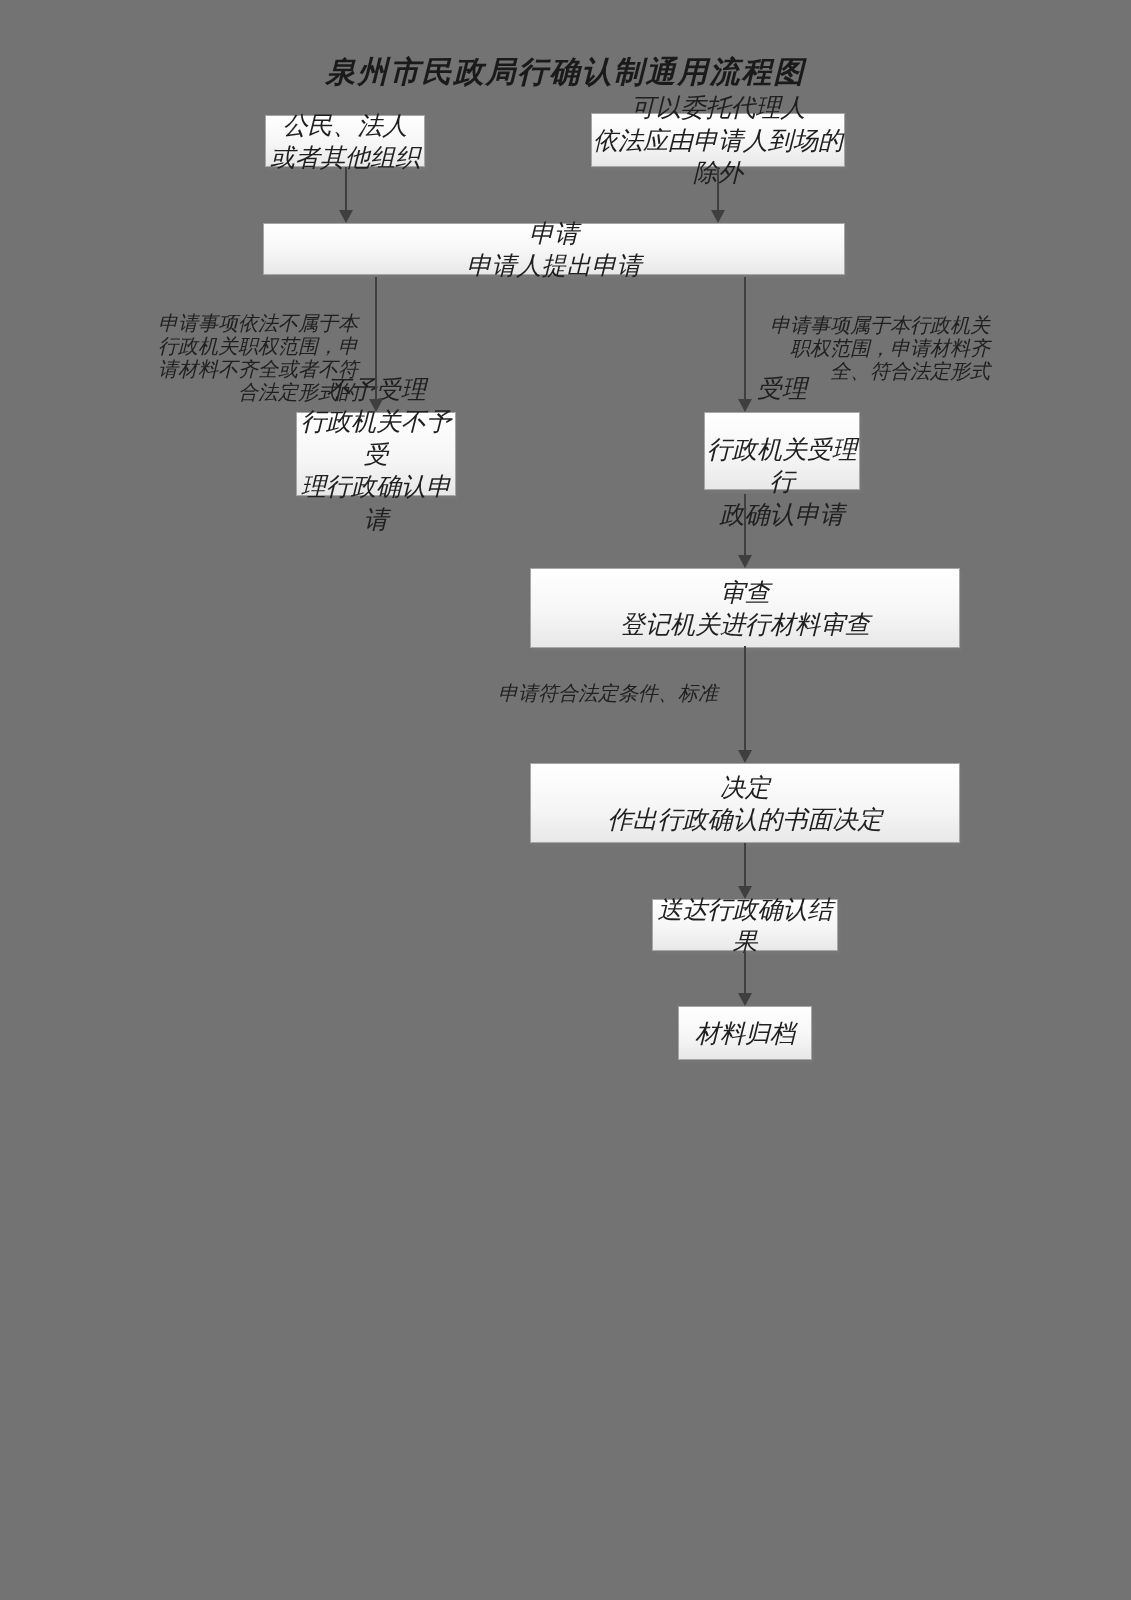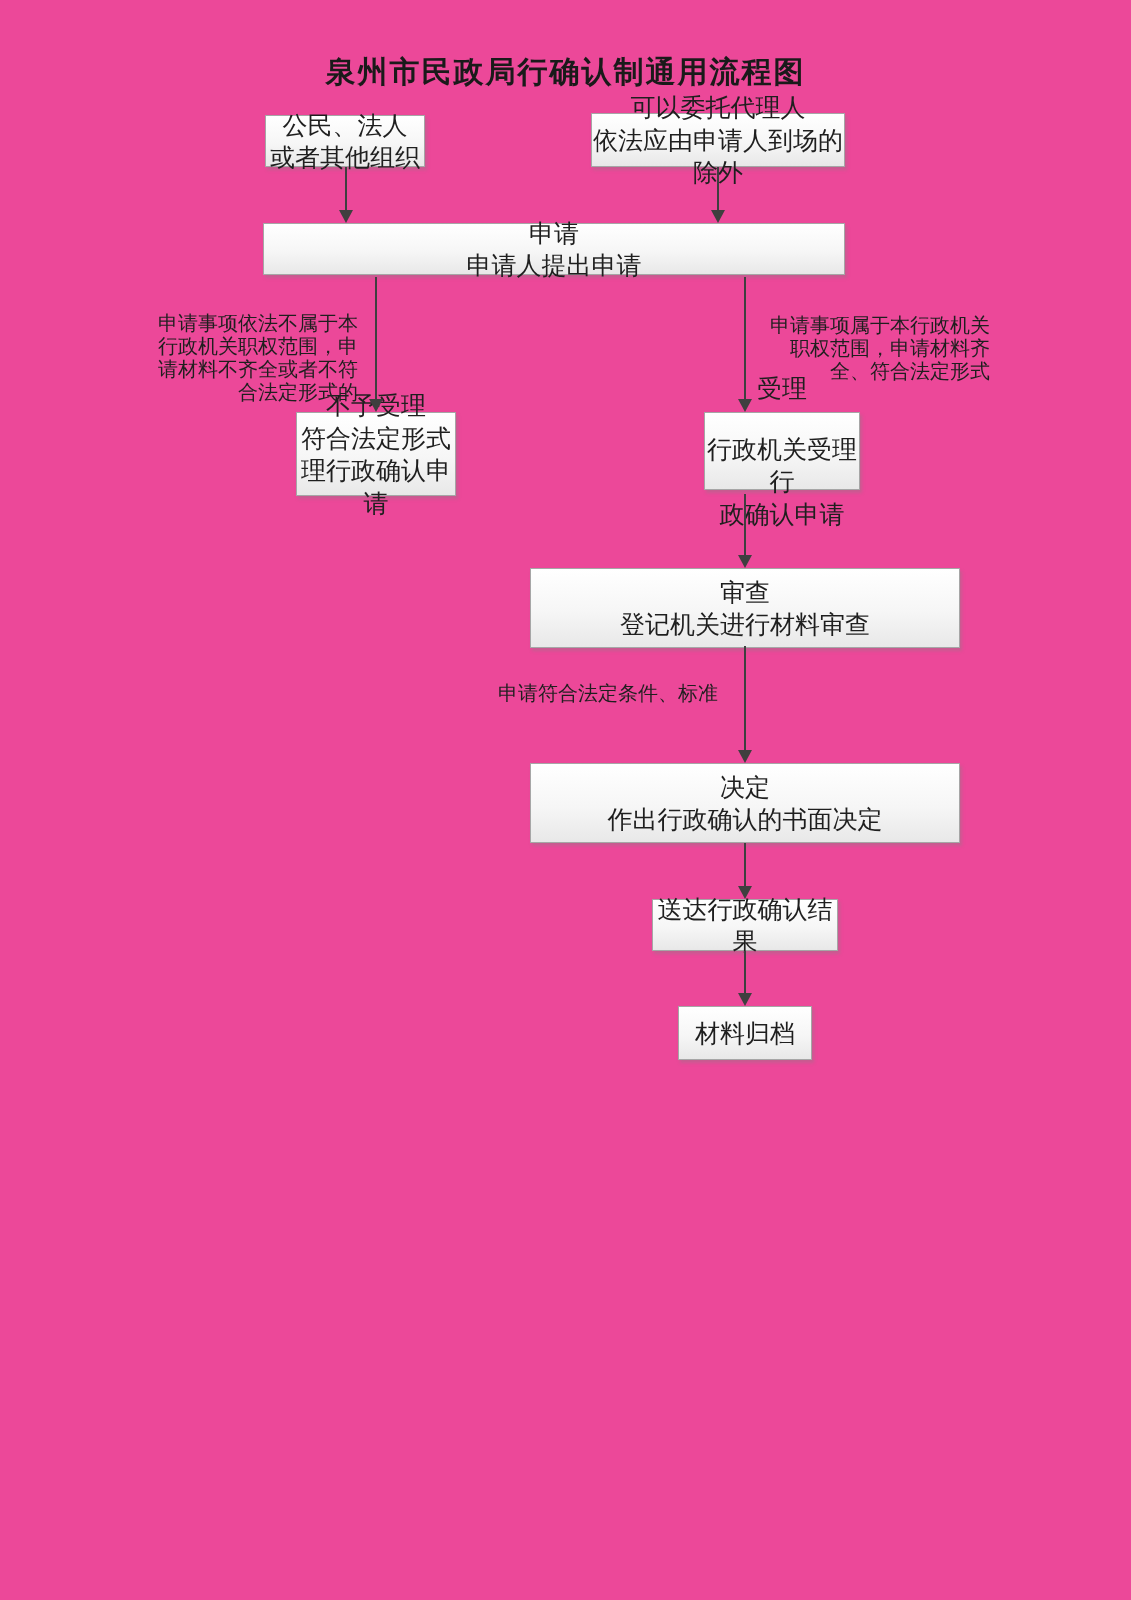--- a/index.html
+++ b/index.html
@@ -8,22 +8,23 @@
     background: #ffffff;
   }
   body {
     font-family: "Liberation Sans", "DejaVu Sans", sans-serif;
     color: #1f1f1f;
   }
   .page {
     position: relative;
     width: 1131px;
     height: 1600px;
-    background: #ec4899;
+    background: #737373;
     overflow: hidden;
+    font-style: italic;
   }
   .page-title {
     position: absolute;
     left: 0;
     top: 52px;
     width: 100%;
     text-align: center;
     font-size: 30px;
     font-weight: bold;
     letter-spacing: 2px;
@@ -127,21 +128,21 @@
   <div class="edge-label" id="l-left">申请事项依法不属于本
 行政机关职权范围，申
 请材料不齐全或者不符
 合法定形式的</div>
   <div class="edge-label" id="l-right">申请事项属于本行政机关
 职权范围，申请材料齐
 全、符合法定形式</div>
 
   <div class="node" id="n-reject">
     <span class="node-title">不予受理</span>
-    <span class="node-body">符合法定形式
+    <span class="node-body">行政机关不予受
 理行政确认申请</span>
   </div>
   <div class="node" id="n-accept">
     <span class="node-title">受理</span>
     <span class="node-body">行政机关受理行
 政确认申请</span>
   </div>
 
   <div class="node" id="n-review">
     <span class="node-title">审查</span>

